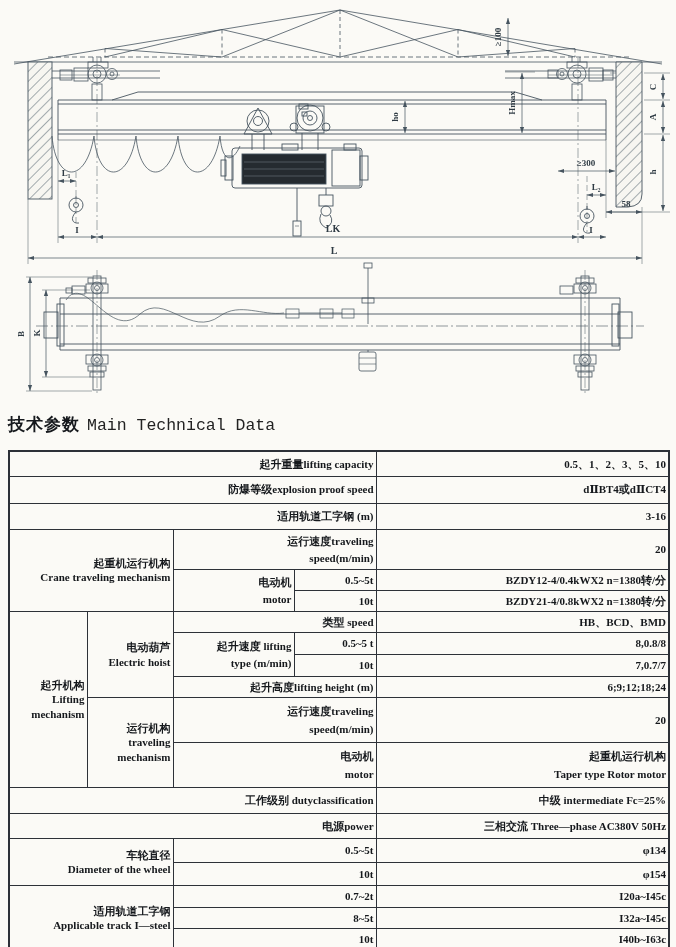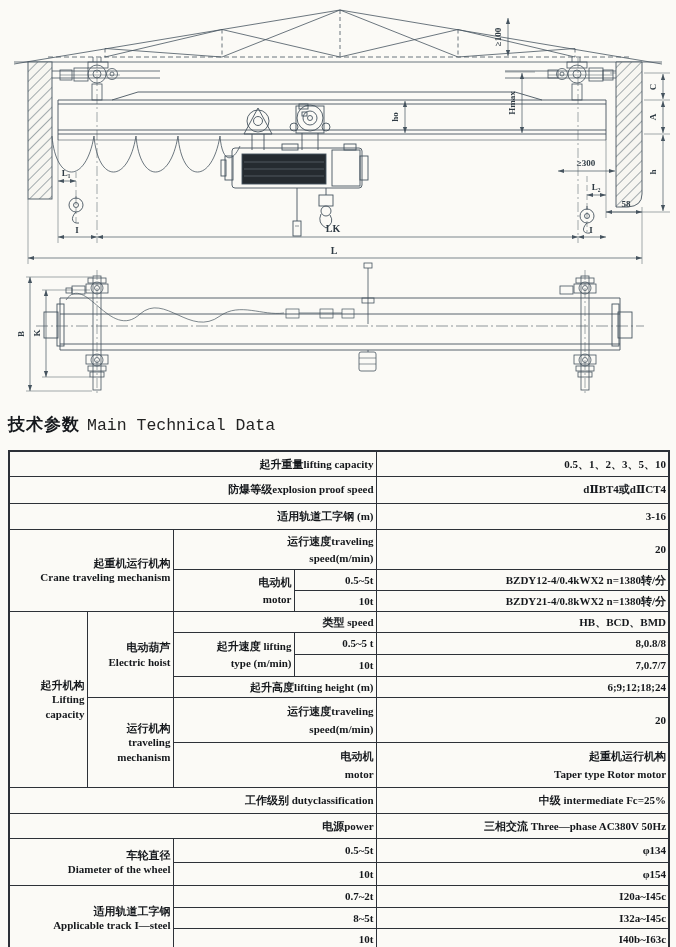--- a/index.html
+++ b/index.html
@@ -367,21 +367,21 @@
       <td>BZDY12-4/0.4kWX2  n=1380转/分</td>
     </tr>
     <tr style="height:21px">
       <td>10t</td>
       <td>BZDY21-4/0.8kWX2  n=1380转/分</td>
     </tr>
 
     <tr style="height:21px">
       <td rowspan="6">
         <div>起升机构</div>
-        <div>Lifting capacity</div>
+        <div>Lifting mechanism</div>
       </td>
       <td rowspan="4">
         <div>电动葫芦</div>
         <div>Electric hoist</div>
       </td>
       <td colspan="2">类型  speed</td>
       <td>HB、BCD、BMD</td>
     </tr>
     <tr style="height:22px">
       <td rowspan="2" class="sp">

